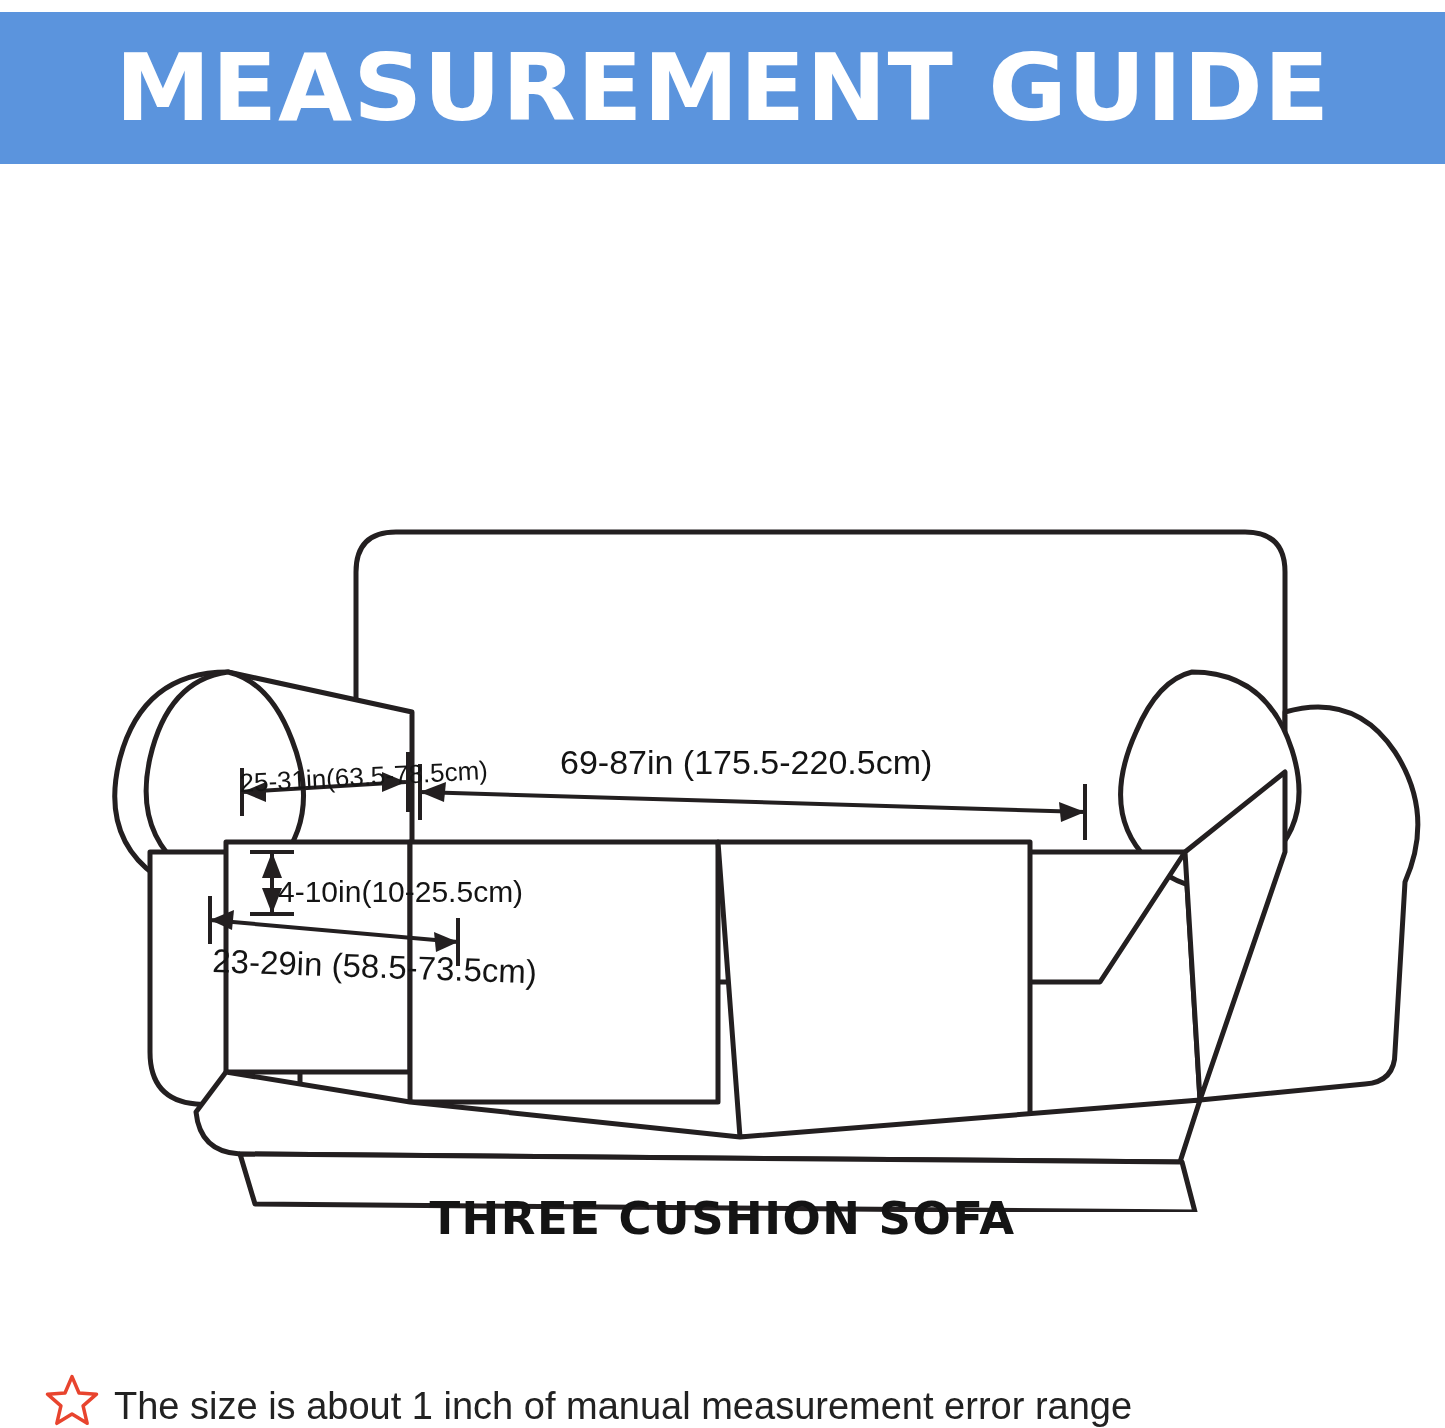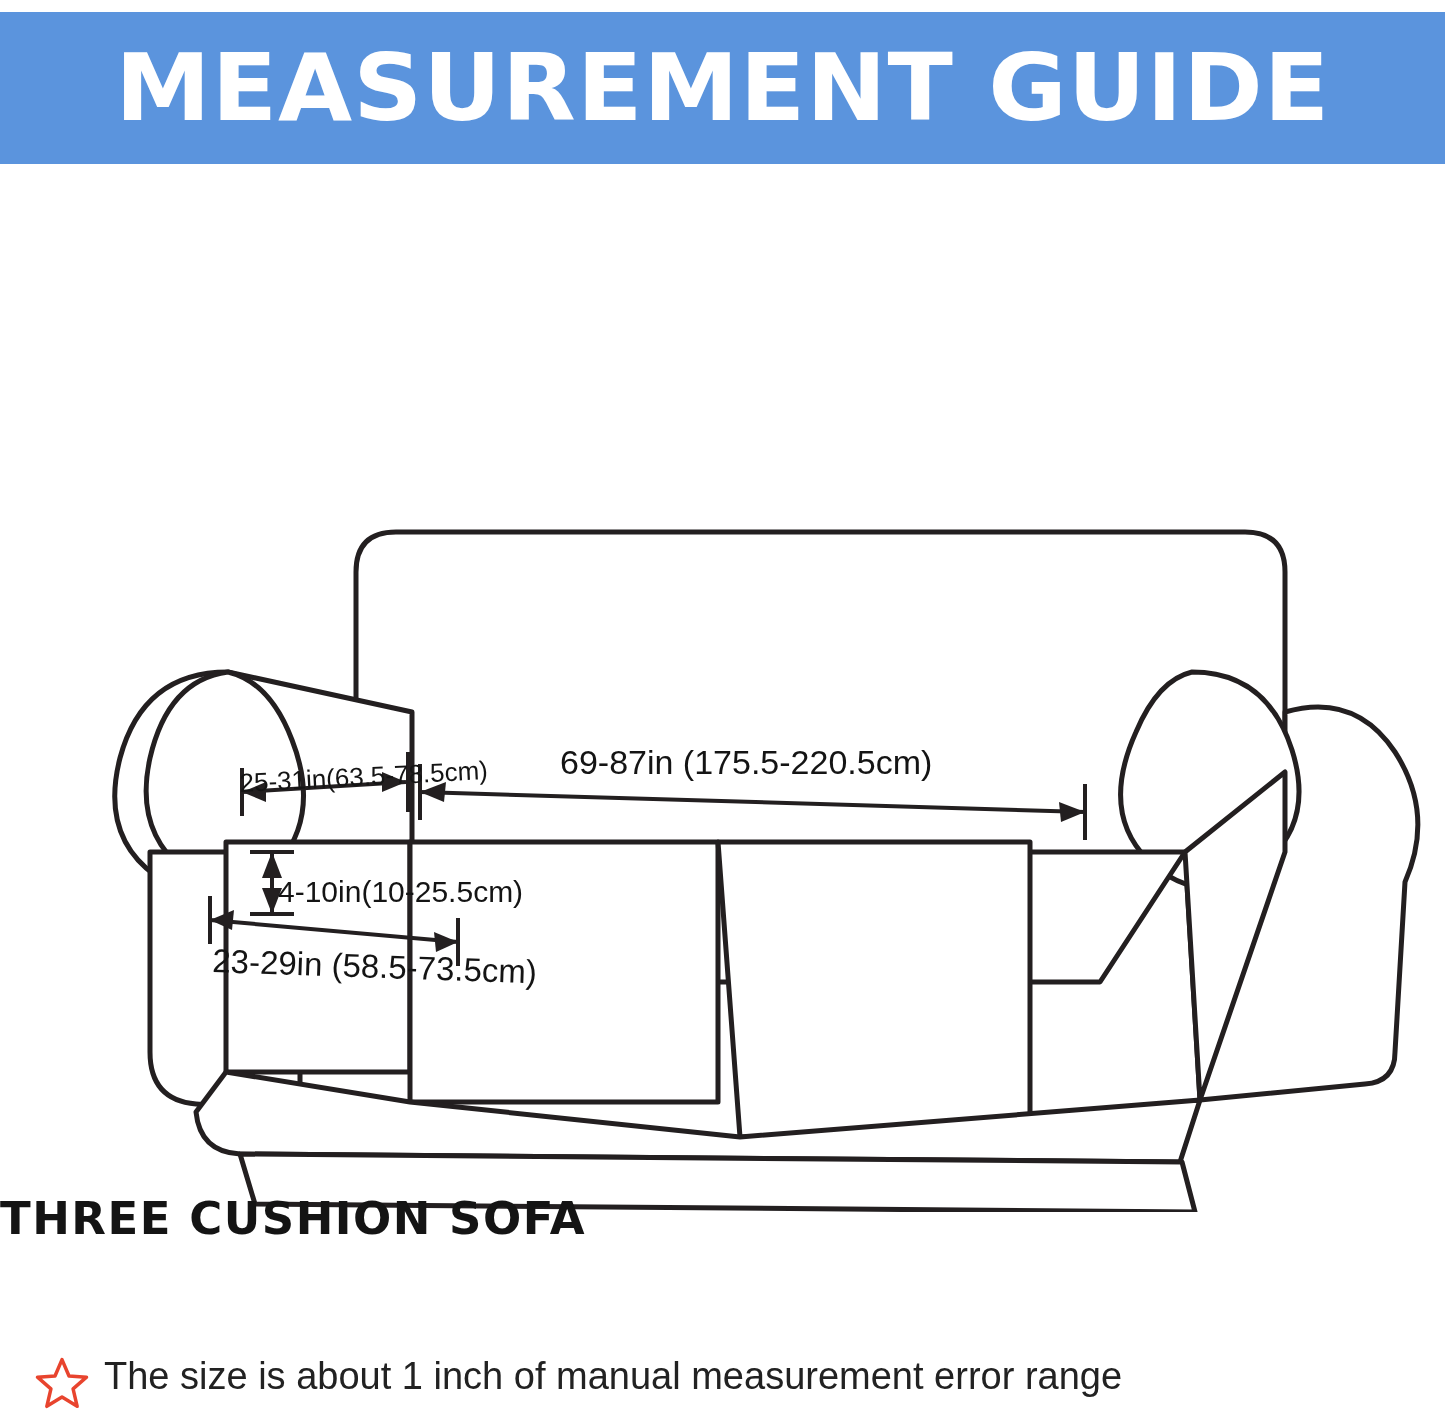--- a/index.html
+++ b/index.html
@@ -58,37 +58,38 @@
   .diagram-wrap svg {
     display: block;
   }
 
   
   .caption {
     position: absolute;
     left: 0;
     top: 1192px;
     width: 1445px;
+    text-align: center;
     font-family: "DejaVu Sans", sans-serif;
     font-weight: bold;
     font-size: 45px;
     letter-spacing: 1.5px;
     color: #141414;
   }
 
   
   .footer-note {
     position: absolute;
     left: 0;
     top: 1355px;
     width: 1445px;
     height: 73px;
     display: flex;
-    align-items: flex-start;
-    padding-left: 34px;
+    align-items: flex-end;
+    padding-left: 44px;
     box-sizing: border-box;
   }
   .star-icon {
     flex: 0 0 auto;
     width: 56px;
     height: 56px;
     margin-right: 14px;
   }
   .footer-text {
     font-family: "Liberation Sans", sans-serif;

